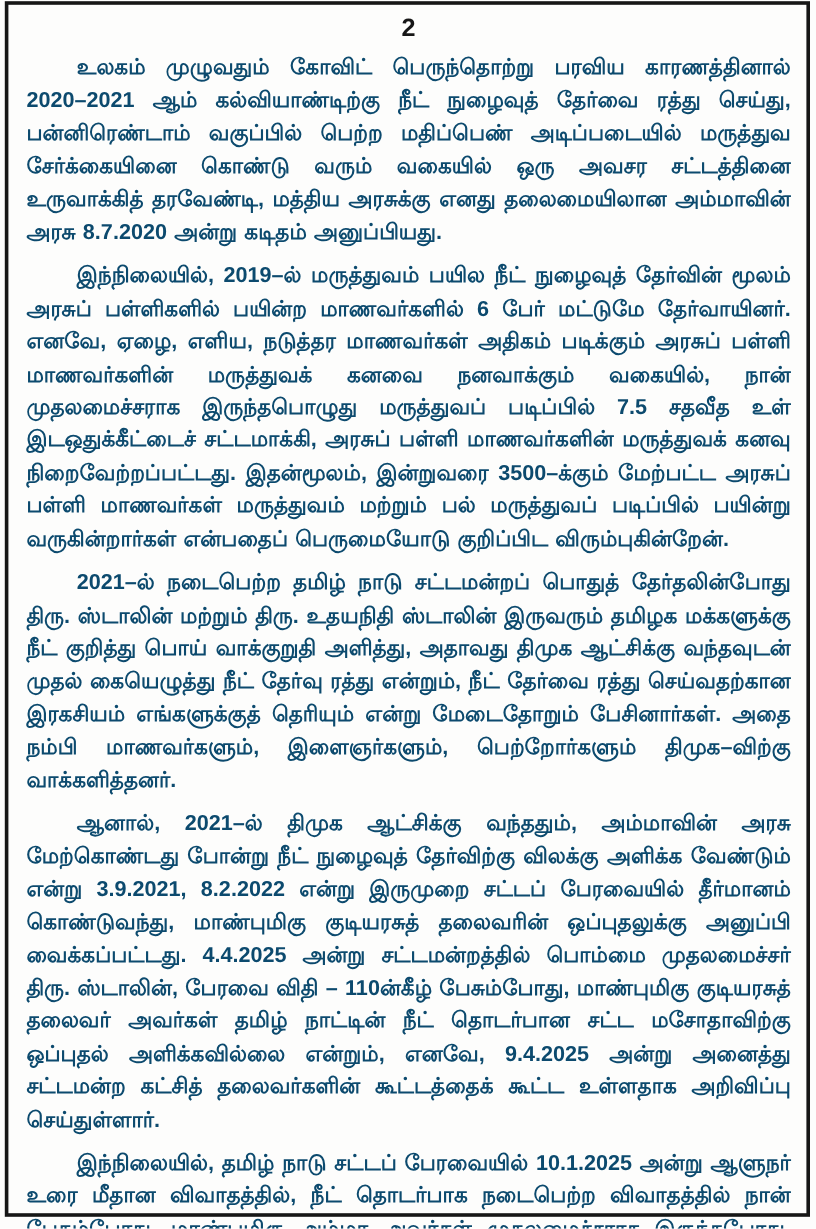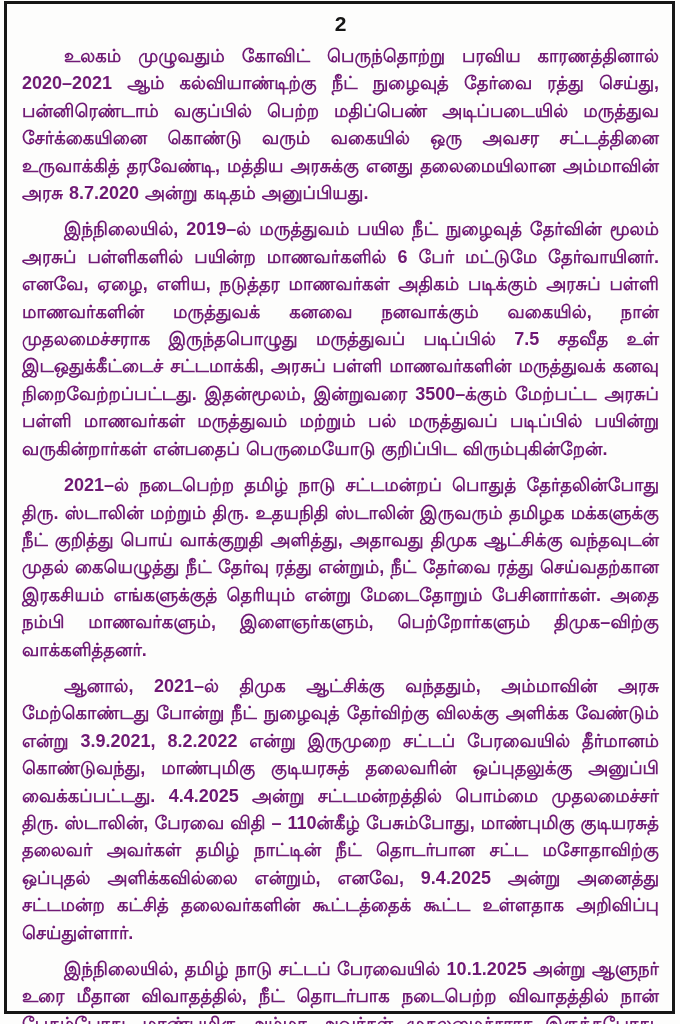--- a/index.html
+++ b/index.html
@@ -37,21 +37,21 @@
   .content {
     color: #1a1a1a;
   }
   .para {
     margin: 0 0 9px 0;
     text-align: justify;
     text-indent: 42px;
     font-size: 18px;
     line-height: 27.4px;
     font-weight: bold;
-    color: #701a75;
+    color: #0c4a6e;
     word-spacing: 1px;
   }
   .para:last-child {
     margin-bottom: 0;
   }
 </style>
 </head>
 <body>
 
 <div class="page">

